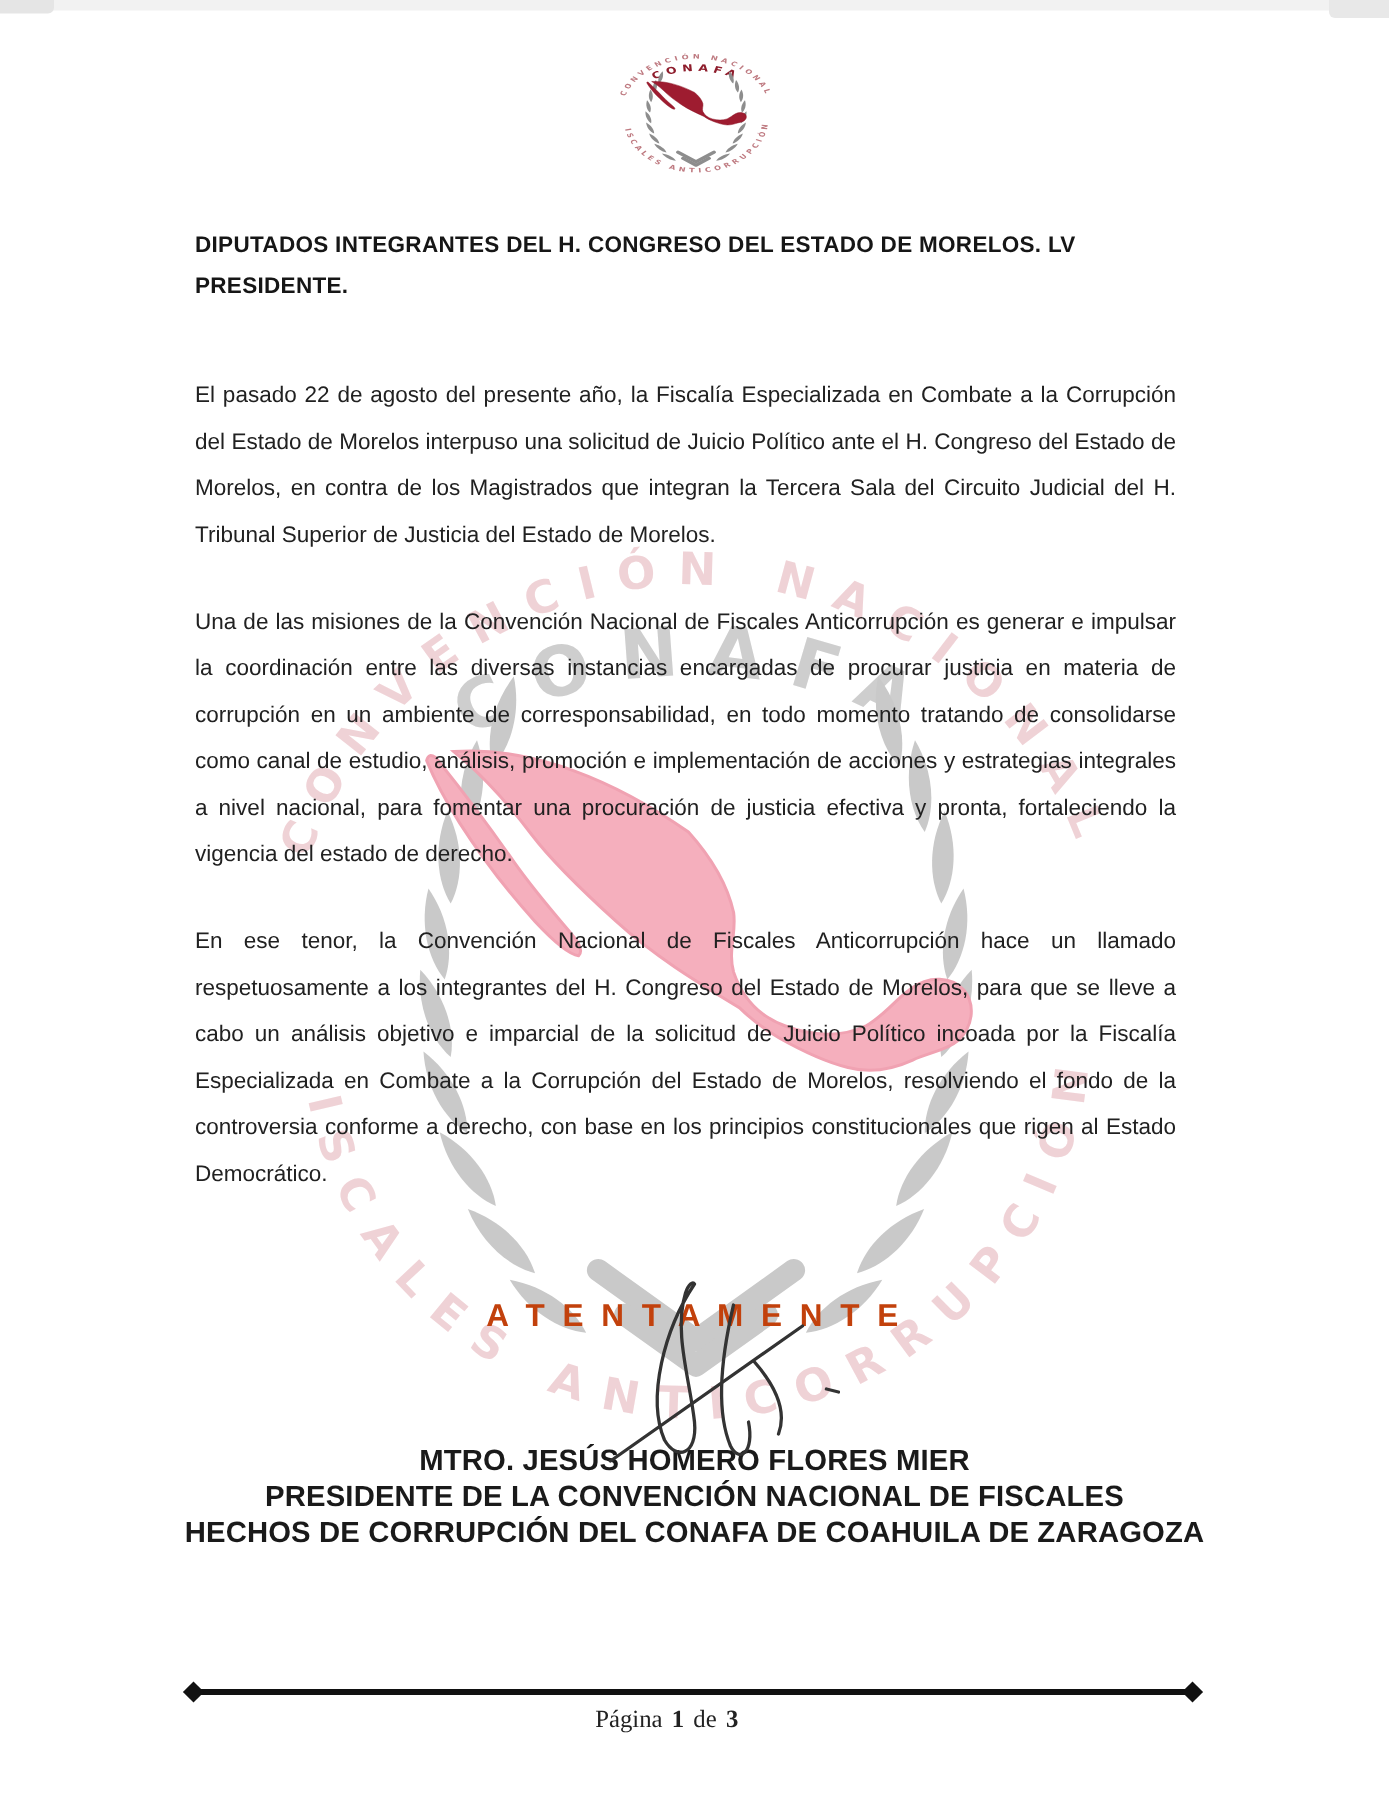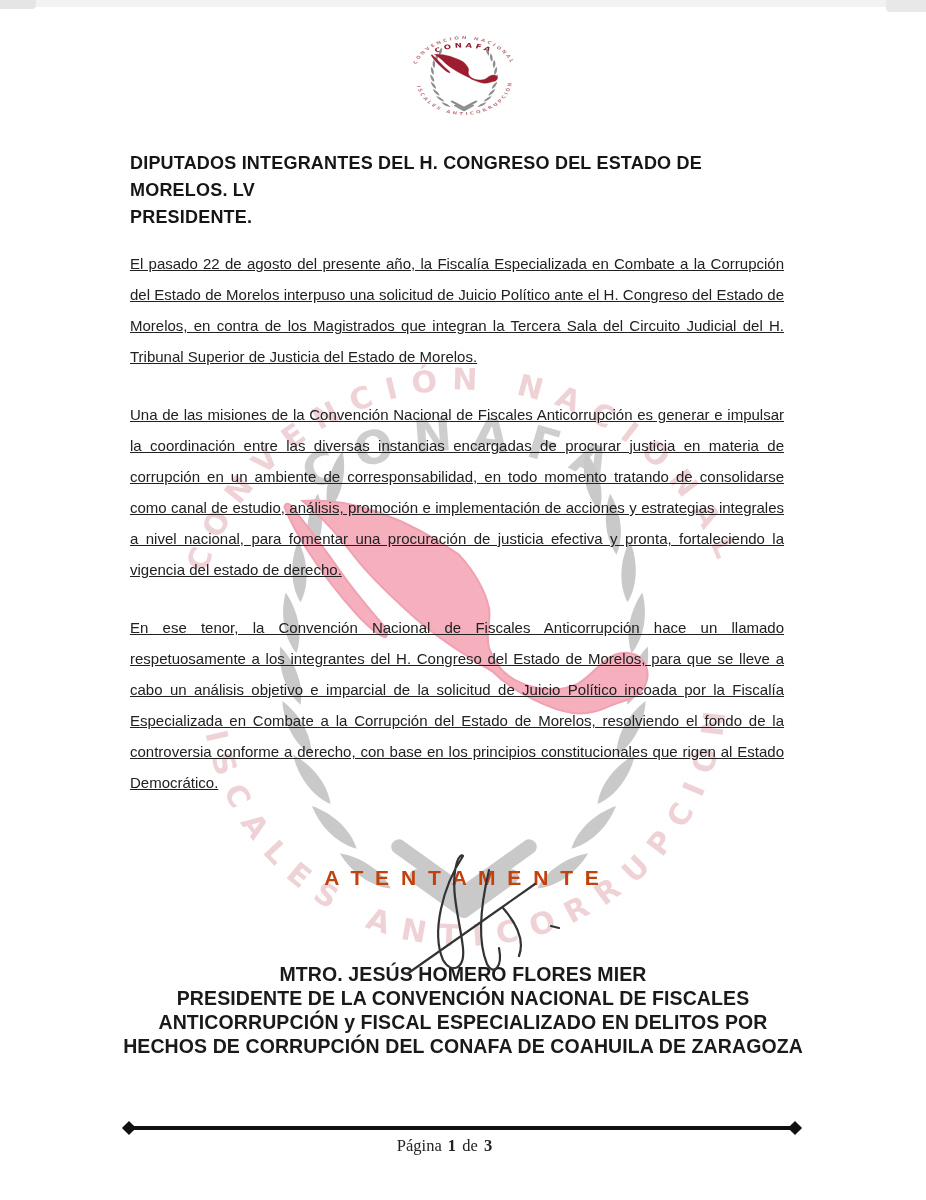--- a/index.html
+++ b/index.html
@@ -28,27 +28,27 @@
   }
   .emblem-watermark{
     position:absolute;left:158px;top:352px;width:612px;height:616px;z-index:0;
     --map:#f5afbd;--mapstroke:#f0a2b2;--wreath:#c9c9c9;--arch:#c6c6c6;--ring:#e0a6ae;
     --ringop:.5;--archop:.85;
   }
 
   
   .recipient{
     position:absolute;left:130px;top:150px;width:670px;z-index:2;
-    font-size:18px;font-weight:bold;line-height:27px;color:#161616;letter-spacing:.2px;
+    font-size:15px;font-weight:bold;line-height:27px;color:#161616;letter-spacing:.2px;
   }
   .body-text{
     position:absolute;left:130px;top:248px;width:668px;z-index:2;
     font-size:15px;line-height:31px;color:#212121;
   }
-  .body-text p{margin:0 14px 27px 0;text-align:justify;text-decoration:underline;}
+  .body-text p{margin:0 14px 27px 0;text-align:justify;}
   .salutation{
     position:absolute;left:0;top:866px;width:926px;z-index:2;text-align:center;
     font-size:21px;font-weight:bold;letter-spacing:3px;color:#c2410c;
   }
   .signature-svg{position:absolute;left:385px;top:848px;width:175px;height:140px;z-index:3;}
   .signature-svg path{stroke:#333333;stroke-width:2.2;fill:none;stroke-linecap:round;}
   .signatory{
     position:absolute;left:63px;top:962px;width:800px;z-index:2;text-align:center;
     font-size:19.5px;font-weight:bold;line-height:24px;color:#1a1a1a;letter-spacing:.1px;
   }
@@ -167,21 +167,20 @@
     <path d="M 78,8 C 58,38 46,84 58,112 C 66,126 80,122 78,100 C 75,72 64,40 72,14 C 74,8 77,6 78,8"></path>
     <path d="M 104,22 C 96,56 92,92 102,116 C 108,128 118,120 114,100"></path>
     <path d="M 150,36 L 22,126"></path>
     <path d="M 118,60 C 132,76 140,92 134,108"></path>
     <path d="M 166,78 l 8,2"></path>
   </svg>
 
   <div class="signatory">
     <div>MTRO. JESÚS HOMERO FLORES MIER</div>
     <div>PRESIDENTE DE LA CONVENCIÓN NACIONAL DE FISCALES</div>
-    <div>ANTICORRUPCIÓN y FISCAL ESPECIALIZADO EN DELITOS POR</div>
     <div>HECHOS DE CORRUPCIÓN DEL CONAFA DE COAHUILA DE ZARAGOZA</div>
   </div>
 
   <div class="footer-rule"></div>
   <div class="footer-label">
     <span>Página</span>
     <b>1</b>
     <span>de</span>
     <b>3</b>
   </div>

